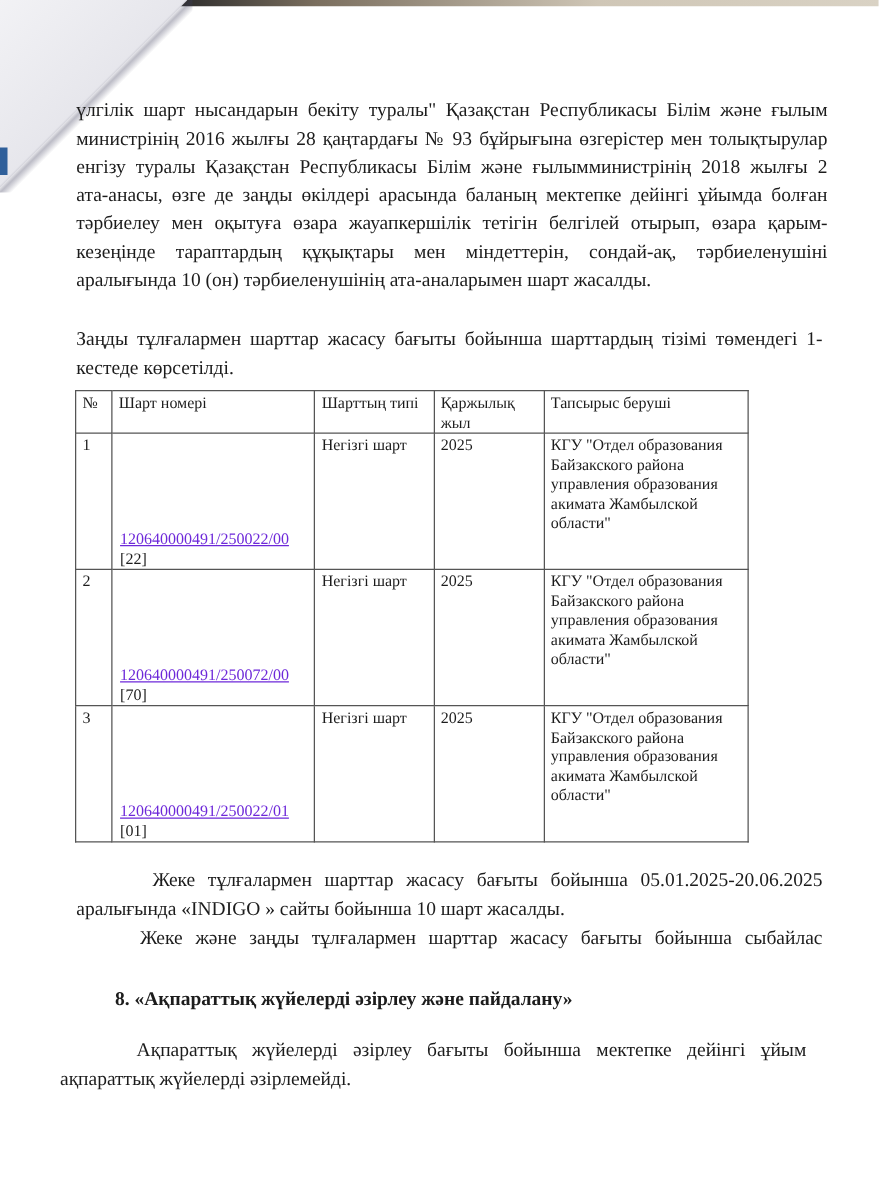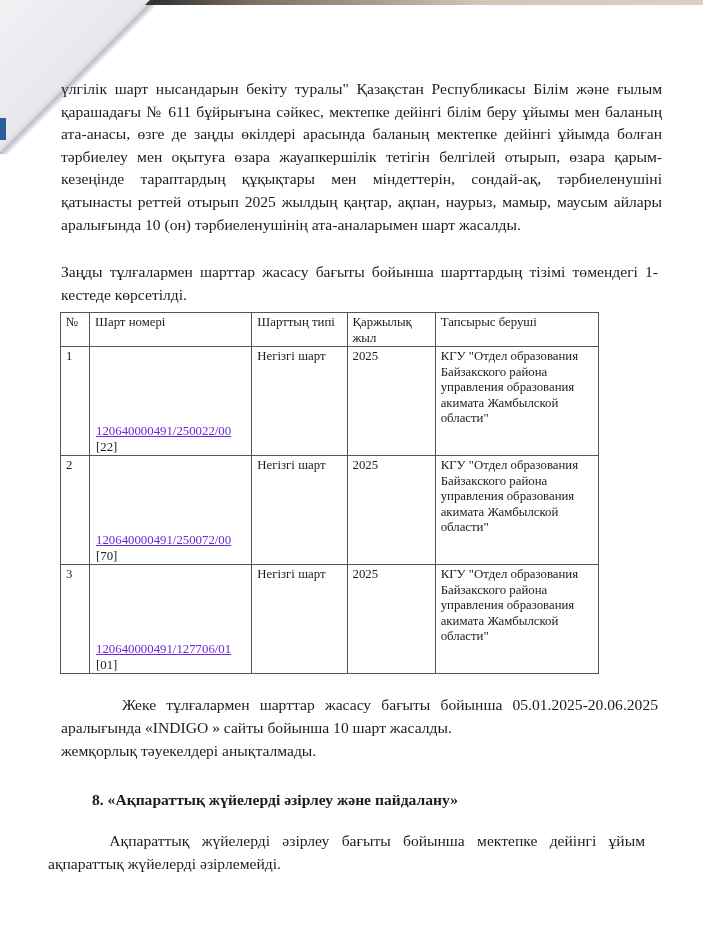--- a/index.html
+++ b/index.html
@@ -67,25 +67,25 @@
 <body>
 
 <div class="page">
   <div class="top-strip"></div>
   <div class="corner-fold"></div>
   <div class="corner-fold-shadow"></div>
   <div class="corner-blue"></div>
 
   <p class="text" id="para1">
     <span class="line">үлгілік шарт нысандарын бекіту туралы" Қазақстан Республикасы Білім және ғылым</span>
-    <span class="line">қарашадағы № 611 бұйрығына сәйкес, мектепке дейінгі білім беру ұйымы мен баланың</span>
+    <span class="line">министрінің 2016 жылғы 28 қаңтардағы № 93 бұйрығына өзгерістер мен толықтырулар</span>
+    <span class="line">енгізу туралы Қазақстан Республикасы Білім және ғылымминистрінің 2018 жылғы 2</span>
     <span class="line">ата-анасы, өзге де заңды өкілдері арасында баланың мектепке дейінгі ұйымда болған</span>
     <span class="line">тәрбиелеу мен оқытуға өзара жауапкершілік тетігін белгілей отырып, өзара қарым-</span>
     <span class="line">кезеңінде тараптардың құқықтары мен міндеттерін, сондай-ақ, тәрбиеленушіні</span>
-    <span class="line">қатынасты реттей отырып 2025 жылдың қаңтар, ақпан, наурыз, мамыр, маусым айлары</span>
     <span class="line last">аралығында 10 (он) тәрбиеленушінің ата-аналарымен шарт жасалды.</span>
   </p>
 
   <p class="text" id="para2">
     <span class="line">Заңды тұлғалармен шарттар жасасу бағыты бойынша шарттардың тізімі төмендегі 1-</span>
     <span class="line last">кестеде көрсетілді.</span>
   </p>
 
   <table class="contracts">
     <thead>
@@ -119,38 +119,38 @@
           </div>
         </td>
         <td>Негізгі шарт</td>
         <td>2025</td>
         <td>КГУ "Отдел образования Байзакского района управления образования акимата Жамбылской области"</td>
       </tr>
       <tr>
         <td>3</td>
         <td class="contract-cell">
           <div class="contract-wrap">
-            <a class="contract-link">120640000491/127706/01</a>
+            <a class="contract-link">120640000491/250022/01</a>
             <span class="contract-suffix">[01]</span>
           </div>
         </td>
         <td>Негізгі шарт</td>
         <td>2025</td>
         <td>КГУ "Отдел образования Байзакского района управления образования акимата Жамбылской области"</td>
       </tr>
     </tbody>
   </table>
 
   <p class="text" id="para3">
     <span class="line" style="white-space: pre;">      Жеке тұлғалармен шарттар жасасу бағыты бойынша 05.01.2025-20.06.2025</span>
     <span class="line last">аралығында «INDIGO » сайты бойынша 10 шарт жасалды.</span>
   </p>
 
   <p class="text" id="para4">
-    <span class="line last">жемқорлық тәуекелдері анықталмады.</span>
+    <span class="line" style="white-space: pre;">     Жеке және заңды тұлғалармен шарттар жасасу бағыты бойынша сыбайлас</span>
   </p>
 
   <p class="text" id="heading8">
     <span class="line last">8. «Ақпараттық жүйелерді әзірлеу және пайдалану»</span>
   </p>
 
   <p class="text" id="para5">
     <span class="line" style="white-space: pre;">     Ақпараттық жүйелерді әзірлеу бағыты бойынша мектепке дейінгі ұйым</span>
     <span class="line last">ақпараттық жүйелерді әзірлемейді.</span>
   </p>

